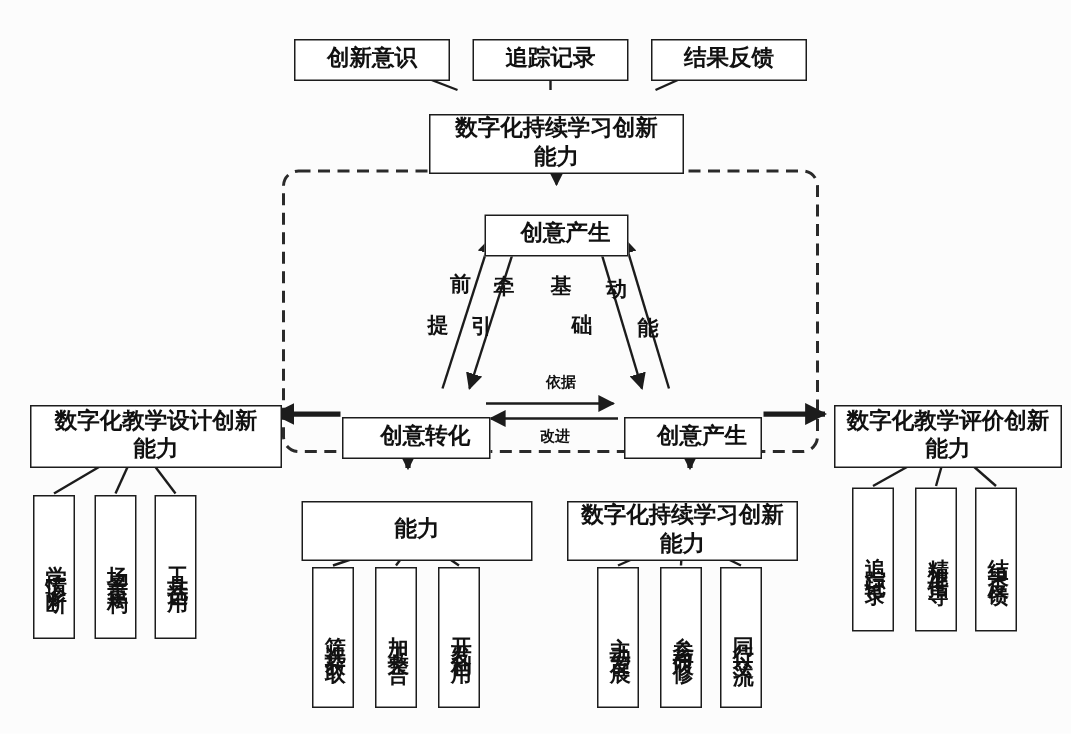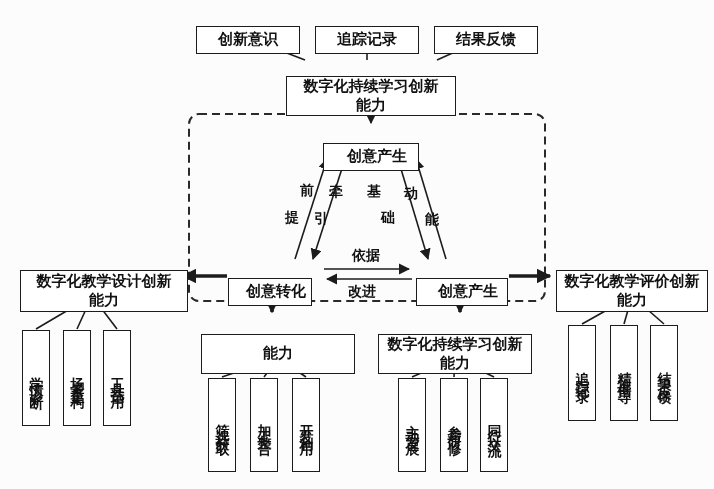--- a/index.html
+++ b/index.html
@@ -21,22 +21,22 @@
     position:absolute;width:28px;background:#ffffff;border:1.5px solid #1c1c1c;
     display:flex;align-items:center;justify-content:center;
     writing-mode:vertical-rl;text-orientation:upright;
     font-weight:bold;font-size:14px;letter-spacing:6px;box-sizing:border-box;
   }
   .elabel{
     position:absolute;width:16px;height:16px;line-height:16px;text-align:center;
     font-weight:bold;font-size:14px;
   }
   .hlabel{
-    position:absolute;width:36px;height:16px;line-height:16px;text-align:center;
-    font-weight:bold;font-size:14px;
+    position:absolute;width:36px;height:16px;line-height:16px;text-align:right;
+    font-weight:bold;font-size:10px;
   }
 </style>
 </head>
 <body>
 
 <div class="canvas">
 
   <svg class="wires" width="714" height="489" viewBox="0 0 714 489">
     <defs>
       <marker id="ah" viewBox="0 0 10 10" refX="9" refY="5" markerWidth="7" markerHeight="7" orient="auto-start-reverse">
@@ -95,21 +95,21 @@
   <div class="box" style="left:196px;top:10px;width:104px;height:28px">创新意识</div>
   <div class="box" style="left:315px;top:10px;width:104px;height:28px">追踪记录</div>
   <div class="box" style="left:434px;top:10px;width:104px;height:28px">结果反馈</div>
 
   <div class="box" style="left:286px;top:60px;width:170px;height:40px">
     <span class="ln">数字化持续学习创新</span>
     <span class="ln">能力</span>
   </div>
 
   <div class="box corebox" style="left:323px;top:127px;width:96px;height:28px">创意产生</div>
-  <div class="box corebox" style="left:228px;top:262px;width:84px;height:28px">创意转化</div>
+  <div class="box corebox" style="left:228px;top:262px;width:99px;height:28px">创意转化</div>
   <div class="box corebox" style="left:416px;top:262px;width:92px;height:28px">创意产生</div>
 
   <div class="elabel" style="left:299px;top:183px">前</div>
   <div class="elabel" style="left:284px;top:210px">提</div>
   <div class="elabel" style="left:328px;top:184px">牵</div>
   <div class="elabel" style="left:313px;top:211px">引</div>
   <div class="elabel" style="left:366px;top:184px">基</div>
   <div class="elabel" style="left:380px;top:210px">础</div>
   <div class="elabel" style="left:403px;top:186px">动</div>
   <div class="elabel" style="left:424px;top:212px">能</div>

